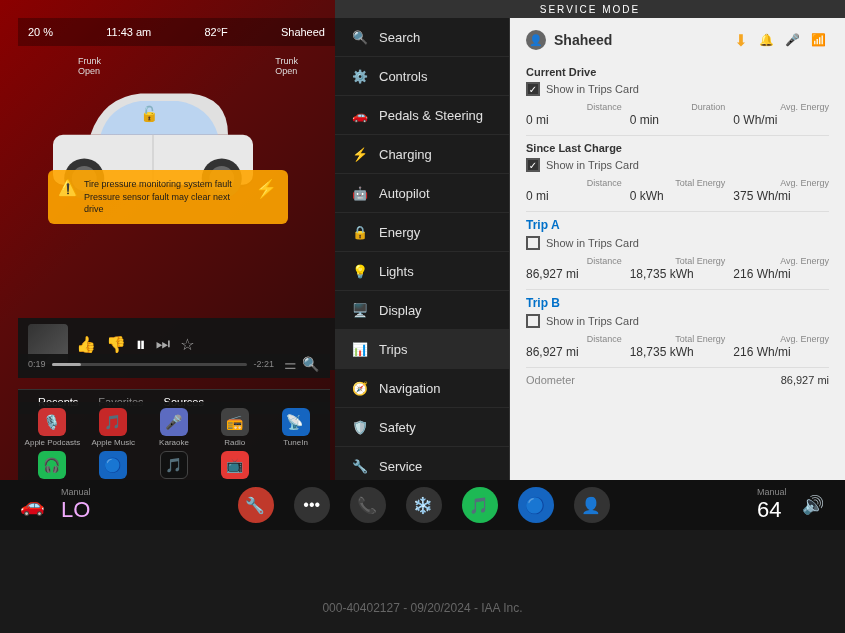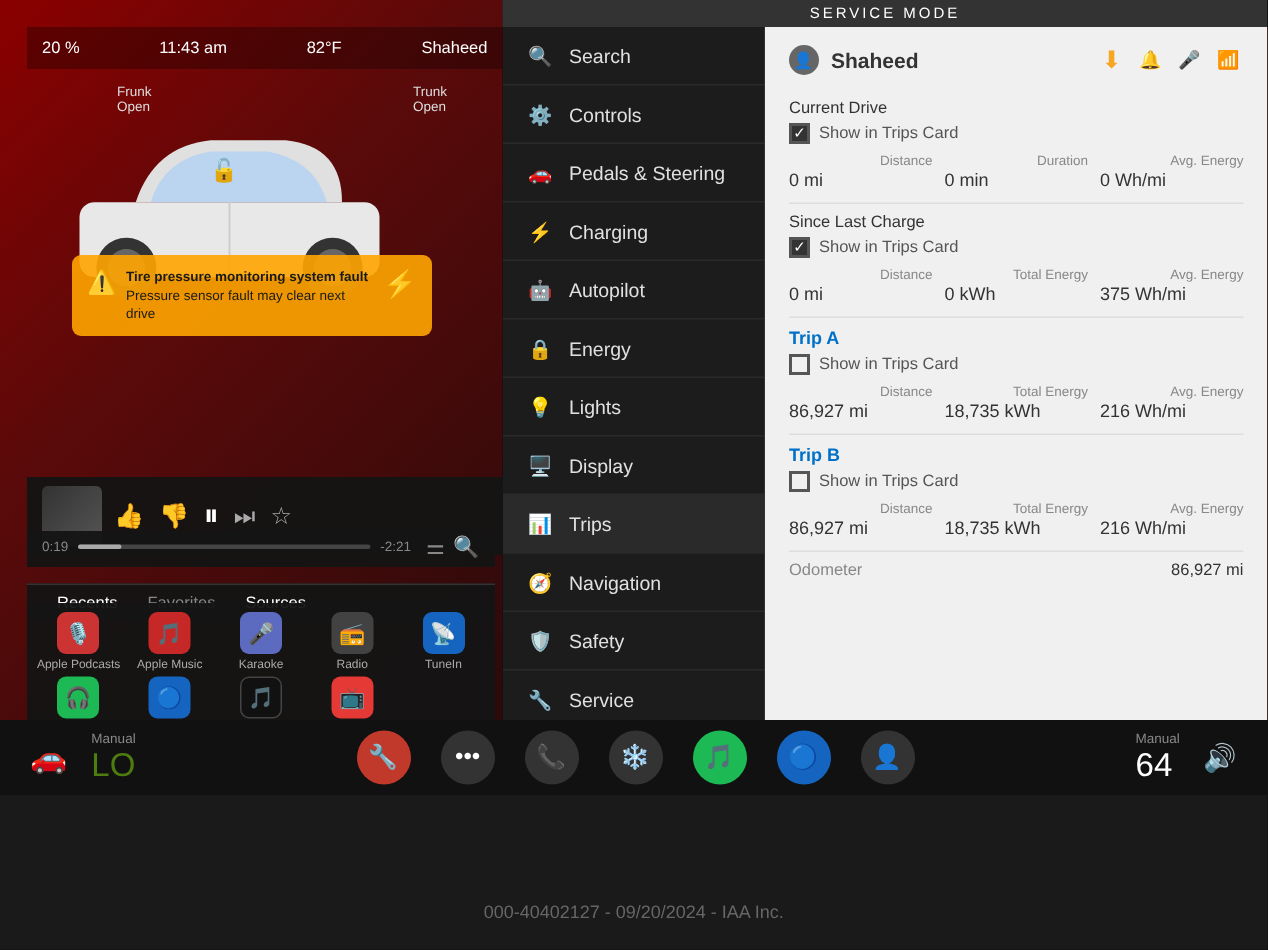--- a/index.html
+++ b/index.html
@@ -136,21 +136,21 @@
       font-size: 12px;
       color: #666;
     }
     .notification-dot {
       color: #f5a623;
       font-size: 16px;
     }
 
     .section-title {
       font-size: 11px;
-      font-weight: 400;
+      font-weight: 700;
       color: #333;
       margin: 0 0 4px 0;
       text-transform: none;
     }
 
     .checkbox-row {
       display: flex;
       align-items: center;
       gap: 6px;
       margin-bottom: 6px;
@@ -225,21 +225,21 @@
       width: 240px;
       background: rgba(255,165,0,0.9);
       border-radius: 6px;
       padding: 8px 10px;
       display: flex;
       align-items: flex-start;
       gap: 6px;
     }
     .alert-icon { font-size: 16px; color: #ff6600; }
     .alert-text { font-size: 9px; color: #1a1a1a; line-height: 1.4; }
-    .alert-title { font-weight: 700; }
+    .alert-title { font-weight: 400; }
 
     
     .media-player {
       position: absolute;
       bottom: 120px; left: 0;
       width: 330px;
       background: rgba(20,20,20,0.95);
       padding: 6px 10px;
       display: flex;
       align-items: center;
@@ -699,21 +699,21 @@
   </div>
 
 
 </div>
 
 <div class="bottom-bar">
   <div class="bottom-left">
     <span style="font-size:20px;color:#888;">🚗</span>
     <div>
       <div style="font-size:9px;color:#888;">Manual</div>
-      <div style="font-size:22px;color:#4d7c0f;font-weight:300;">LO</div>
+      <div style="font-size:22px;color:#f0abfc;font-weight:300;">LO</div>
     </div>
   </div>
 
   <div class="bottom-center">
     <div class="bottom-btn red">🔧</div>
     <div class="bottom-btn" style="background:#333;">•••</div>
     <div class="bottom-btn" style="background:#333;">📞</div>
     <div class="bottom-btn" style="background:#333;">❄️</div>
     <div class="bottom-btn" style="background:#1db954;">🎵</div>
     <div class="bottom-btn" style="background:#1565c0;">🔵</div>

